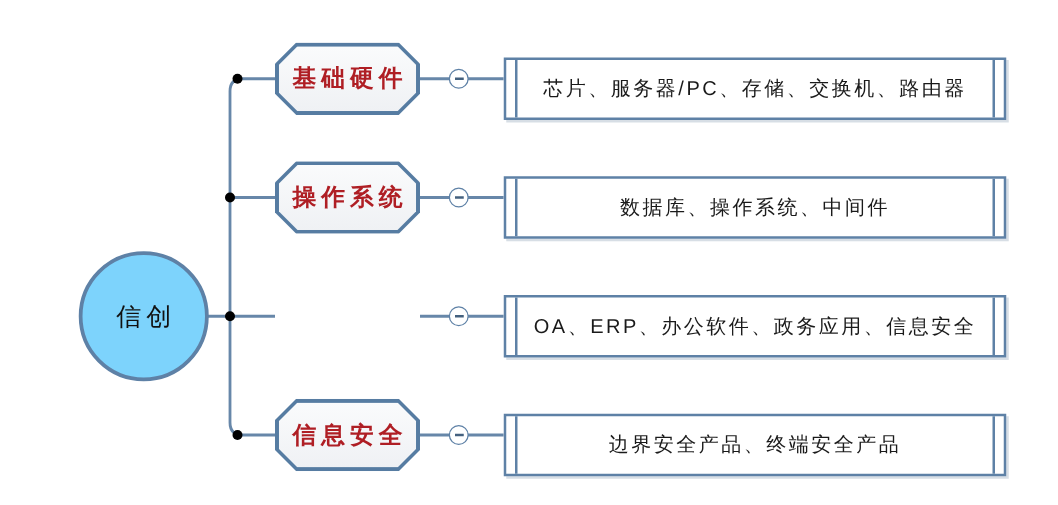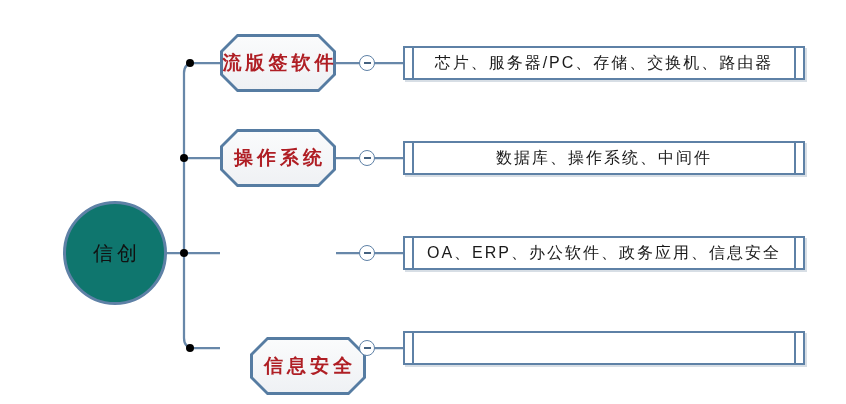--- a/index.html
+++ b/index.html
@@ -24,21 +24,21 @@
     stroke-width: 2.25;
   }
   svg.connectors circle.dot { fill: #000000; stroke: none; }
 
   
   .root-node {
     position: absolute;
     left: 63px; top: 201px;
     width: 104px; height: 104px;
     border-radius: 50%;
-    background: #0f766e;
+    background: #7dd3fc;
     border: 3px solid #5E81A6;
     box-sizing: border-box;
     display: flex; align-items: center; justify-content: center;
     font-size: 20px;
     letter-spacing: 4px;
     color: #111111;
     text-indent: 4px; 
   }
 
   
@@ -81,21 +81,21 @@
   }
   .collapse-btn .minus-glyph {
     width: 7px; height: 1.8px;
     background: #44617F;
   }
 
   
   .detail-box {
     position: absolute;
     left: 403px;
-    width: 402px; height: 34px;
+    width: 402px; height: 50px;
     box-sizing: border-box;
     background: #ffffff;
     border: 2px solid #5E81A6;
     box-shadow: 2px 2px 0 rgba(110,135,160,0.28);
     display: flex; align-items: center; justify-content: center;
   }
   .detail-box .side-line {
     position: absolute;
     top: 0; bottom: 0;
     width: 2px;
@@ -107,21 +107,21 @@
     font-size: 16px;
     letter-spacing: 2px;
     color: #1A1A1A;
     white-space: nowrap;
   }
 
   
   .row1.octagon { top: 34px; }   .row1.collapse-btn { top: 55px; }   .row1.detail-box { top: 46px; }
   .row2.octagon { top: 129px; }  .row2.collapse-btn { top: 150px; }  .row2.detail-box { top: 141px; }
   .row3.octagon { top: 224px; }  .row3.collapse-btn { top: 245px; }  .row3.detail-box { top: 236px; }
-  .row4.octagon { top: 337px; margin-left: 30px; }  .row4.collapse-btn { top: 340px; }  .row4.detail-box { top: 331px; }
+  .row4.octagon { top: 319px; }  .row4.collapse-btn { top: 340px; }  .row4.detail-box { top: 331px; }
 </style>
 </head>
 <body>
 
 <div class="canvas">
 
   <svg class="connectors" viewBox="0 0 846 404" xmlns="http://www.w3.org/2000/svg">
     <path d="M 220 63 L 194 63 Q 184 63 184 73 L 184 338 Q 184 348 194 348 L 220 348"></path>
     <path d="M 184 158 L 220 158"></path>
     <path d="M 166 253 L 220 253"></path>
@@ -134,21 +134,21 @@
     <circle class="dot" cx="184" cy="253" r="4"></circle>
     <circle class="dot" cx="190" cy="348" r="4"></circle>
   </svg>
 
   <div class="root-node">
     <span>信创</span>
   </div>
 
   <div class="octagon row1">
     <div class="octagon-fill"></div>
-    <span class="octagon-label">流版签软件</span>
+    <span class="octagon-label">基础硬件</span>
   </div>
   <button class="collapse-btn row1">
     <span class="minus-glyph"></span>
   </button>
   <div class="detail-box row1">
     <span class="side-line left"></span>
     <span class="detail-text">芯片、服务器/PC、存储、交换机、路由器</span>
     <span class="side-line right"></span>
   </div>
 
@@ -176,16 +176,17 @@
 
   <div class="octagon row4">
     <div class="octagon-fill"></div>
     <span class="octagon-label">信息安全</span>
   </div>
   <button class="collapse-btn row4">
     <span class="minus-glyph"></span>
   </button>
   <div class="detail-box row4">
     <span class="side-line left"></span>
+    <span class="detail-text">边界安全产品、终端安全产品</span>
     <span class="side-line right"></span>
   </div>
 
 </div>
 
 </body></html>

